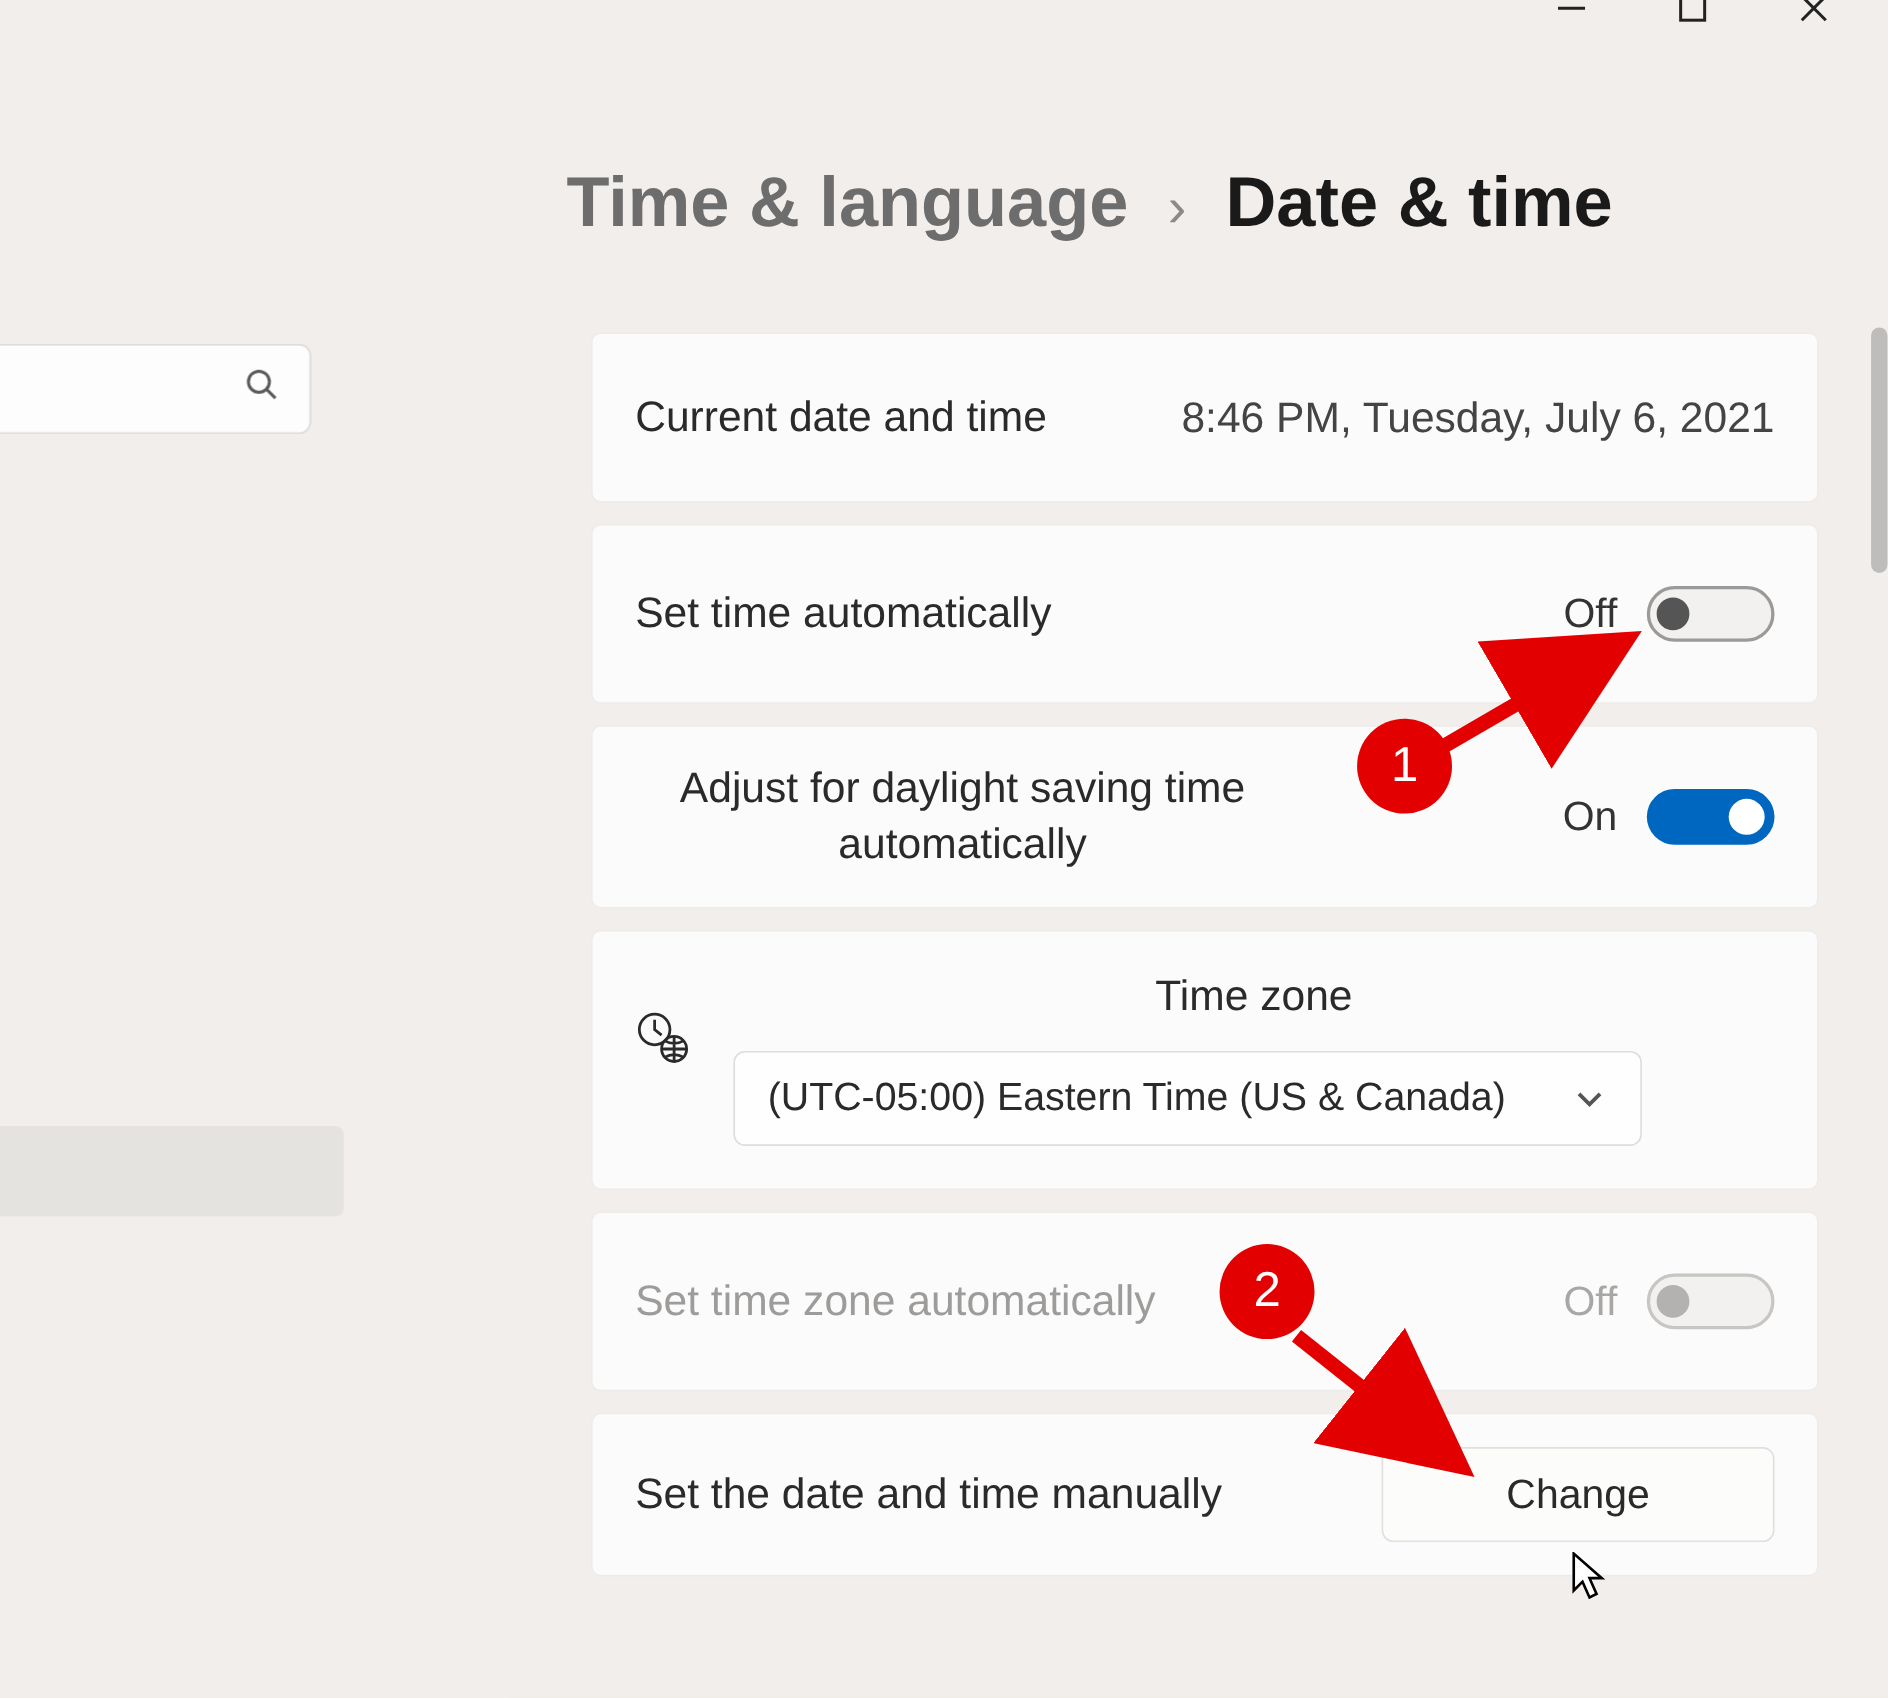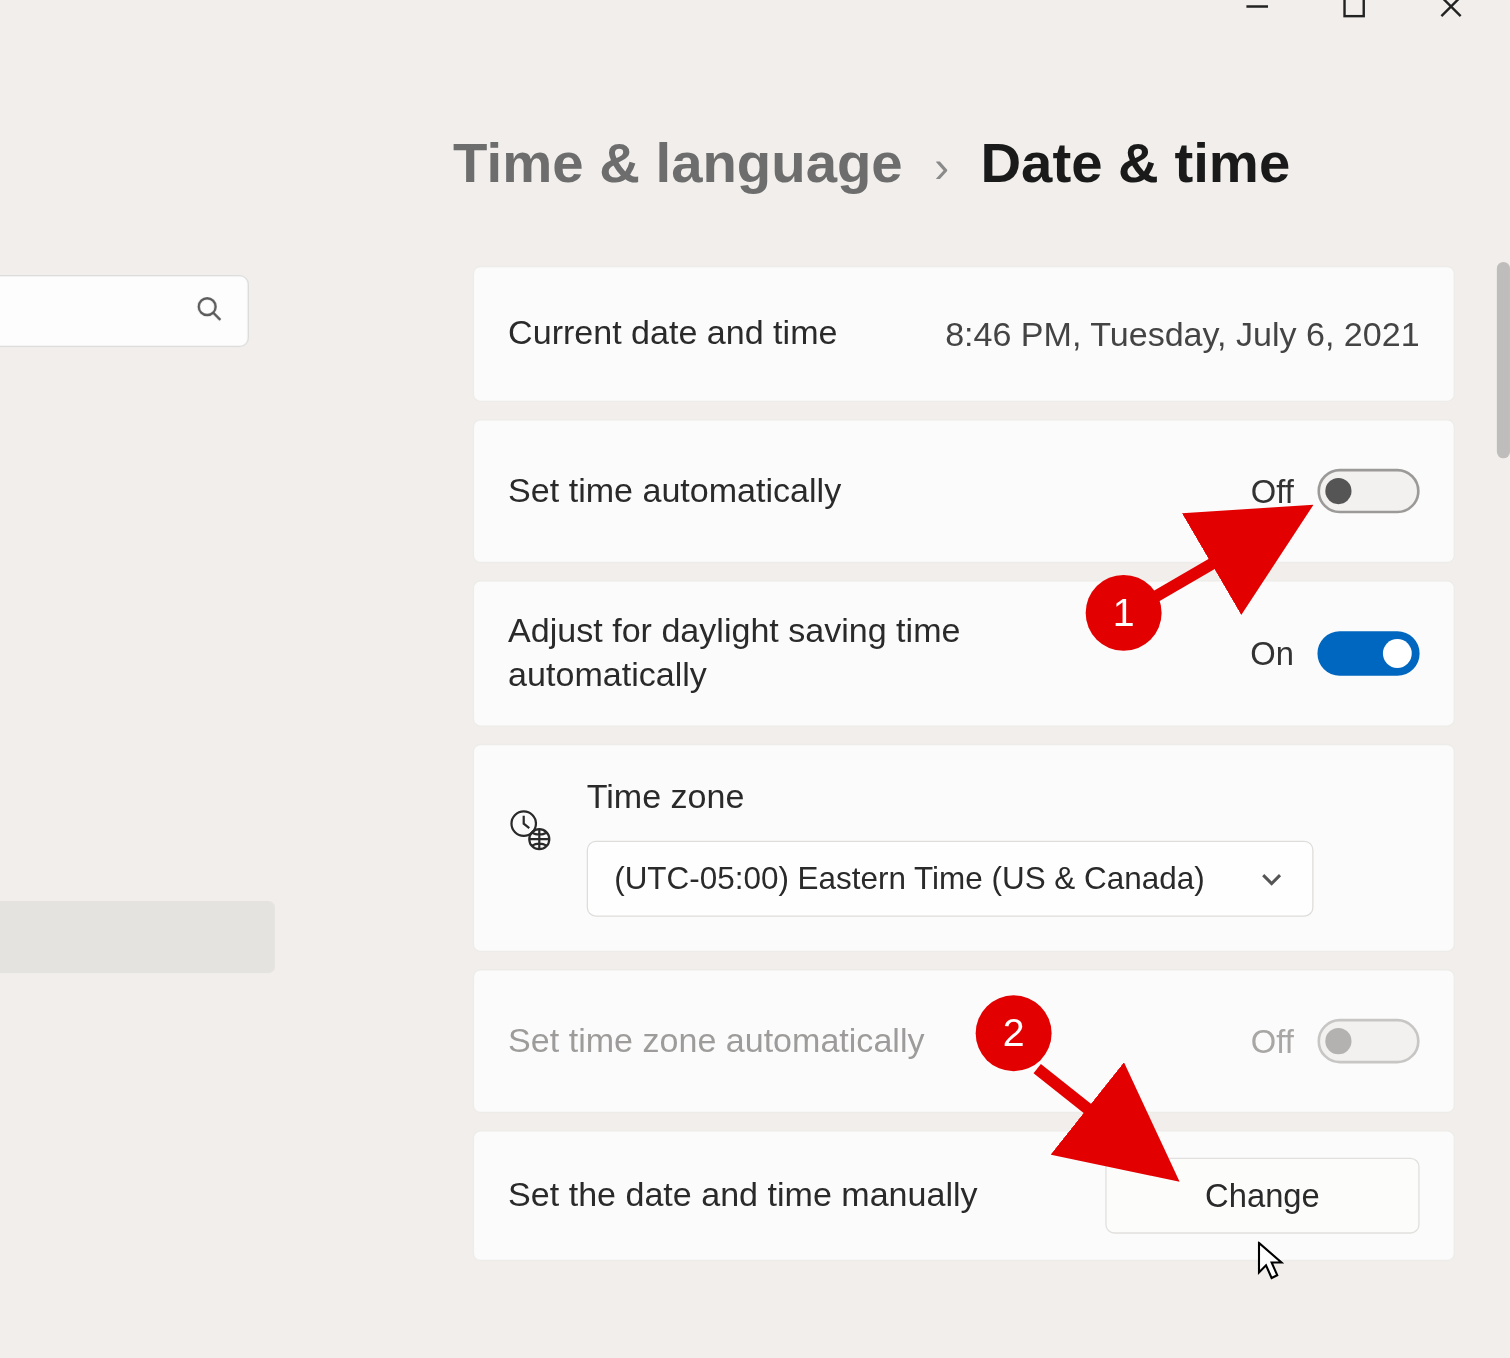--- a/index.html
+++ b/index.html
@@ -9,20 +9,21 @@
     background: #f1eeeb;
     font-family: "Segoe UI", Arial, sans-serif;
     color: #222;
     overflow: hidden;
   }
   
   .stage {
     position: relative;
     width: 1510px;
     height: 1358px;
+    text-align: center;
   }
   .scaler {
     position: absolute;
     top: 0; left: 0;
     width: 1153px;
     height: 1037px;
     transform: scale(1.3096);
     transform-origin: top left;
     background: #f1eeeb;
   }

